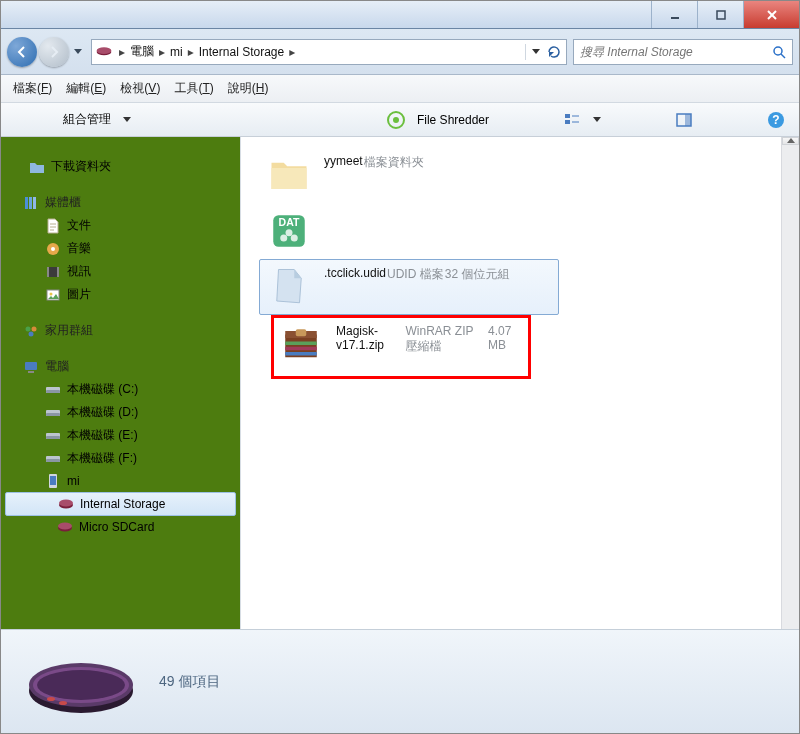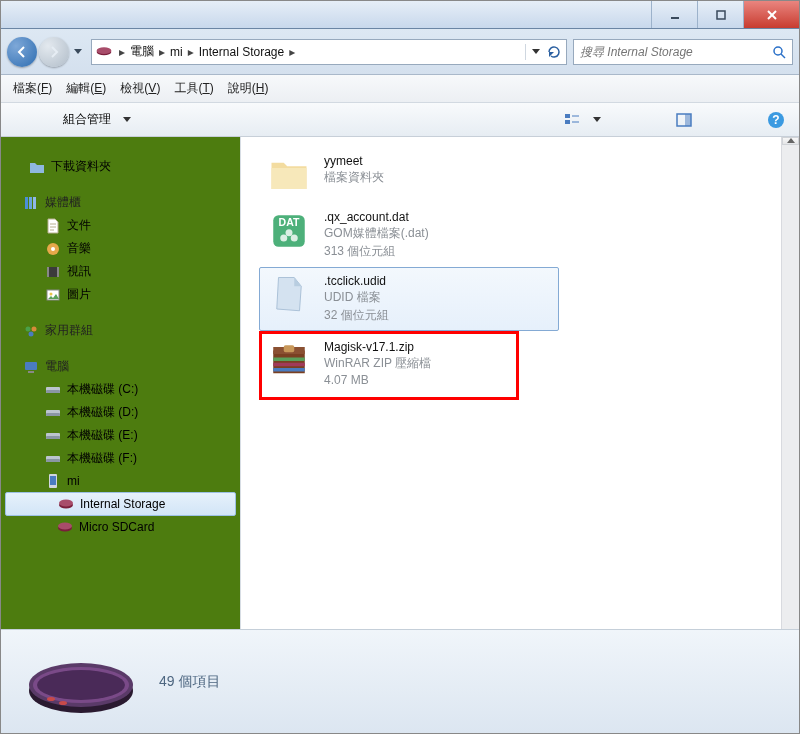--- a/index.html
+++ b/index.html
@@ -40,23 +40,23 @@
 .tree-item { display: flex; align-items: center; gap: 6px; padding: 3px 0 3px 28px; cursor: default; }
 .tree-item.level2 { padding-left: 44px; }
 .tree-item.level3 { padding-left: 56px; }
 .tree-item.selected { background: linear-gradient(#e6f1fb, #d2e5f7); border: 1px solid #9cc0e4; border-radius: 2px; margin: 0 4px; padding-left: 52px; }
 .tree-header { display: flex; align-items: center; gap: 6px; padding: 6px 0 3px 22px; color: #222; }
 .tree-space { height: 10px; }
 .ico { width: 16px; height: 16px; flex-shrink: 0; }
 .file-list { flex: 1; background: #fff; position: relative; padding: 10px 18px; overflow: auto; }
 .file-item { display: flex; align-items: flex-start; gap: 14px; padding: 6px 8px; width: 300px; border: 1px solid transparent; }
 .file-item.selected { border: 1px solid #84aad4; background: linear-gradient(#f3f8fd, #e6f0fb); border-radius: 2px; }
-.file-item.highlight { border: 3px solid #ff0000; width: 260px; padding: 6px 6px 10px 6px; }
+.file-item.highlight { border: 3px solid #ff0000; width: 260px; padding: 6px 6px 10px 6px; margin-left: 12px; }
 .file-icon { width: 42px; height: 42px; flex-shrink: 0; }
-.file-info { display: flex; flex-direction: column; gap: 1px; justify-content: center; }
+.file-info { display: flex; flex-direction: row; gap: 1px; justify-content: center; }
 .file-name { color: #111; }
 .file-meta { color: #8a8f95; }
 .scroll-track { position: absolute; right: 0; top: 0; bottom: 0; width: 18px; background: #ecedef; border-left: 1px solid #d8dadf; display: flex; flex-direction: column; }
 .scroll-btn { height: 18px; display: flex; align-items: center; justify-content: center; background: linear-gradient(#f7f7f7, #e4e5e7); border: 1px solid #d0d3d7; }
 .scroll-thumb { flex: 0 0 540px; margin: 0; }
 .status-pane { height: 104px; background: linear-gradient(#f0f5fa, #dce6f1); border-top: 1px solid #c5cfd9; display: flex; align-items: center; padding: 0 20px; gap: 18px; }
 .status-icon { width: 120px; height: 70px; }
 .status-text { color: #4d6680; font-size: 14px; }
 </style>
 </head>
@@ -150,20 +150,27 @@
       <div class="tb-btn">
         <span>組合管理</span>
         <svg width="8" height="6">
             <path d="M0 0 L4 5 L8 0Z" fill="#333"></path>
           </svg>
       </div>
     </div>
     <div class="toolbar-right">
       <div class="tb-btn">
         <svg class="tb-icon" viewBox="0 0 18 18">
+            <circle cx="9" cy="9" r="8" fill="none" stroke="#6bbf3e" stroke-width="2"></circle>
+            <circle cx="9" cy="9" r="3" fill="#6bbf3e"></circle>
+          </svg>
+        <span>File Shredder</span>
+      </div>
+      <div class="tb-btn">
+        <svg class="tb-icon" viewBox="0 0 18 18">
             <rect x="2" y="3" width="5" height="4" fill="#4a7cc0"></rect>
             <rect x="2" y="9" width="5" height="4" fill="#4a7cc0"></rect>
             <line x1="9" y1="5" x2="16" y2="5" stroke="#4a7cc0"></line>
             <line x1="9" y1="11" x2="16" y2="11" stroke="#4a7cc0"></line>
           </svg>
         <svg width="8" height="6">
             <path d="M0 0 L4 5 L8 0Z" fill="#333"></path>
           </svg>
       </div>
       <div class="tb-btn">
@@ -309,25 +316,20 @@
         </div>
       </div>
       <div class="file-item">
         <svg class="file-icon" viewBox="0 0 48 48">
             <rect x="6" y="6" width="36" height="36" rx="6" fill="#4db07a"></rect>
             <text x="24" y="18" text-anchor="middle" fill="#fff" font-size="8" font-weight="bold">DAT</text>
             <circle cx="18" cy="32" r="4" fill="#fff" opacity=".8"></circle>
             <circle cx="30" cy="32" r="4" fill="#fff" opacity=".8"></circle>
             <circle cx="24" cy="26" r="4" fill="#fff" opacity=".8"></circle>
           </svg>
-        <div class="file-info">
-          <span class="file-name">.qx_account.dat</span>
-          <span class="file-meta">GOM媒體檔案(.dat)</span>
-          <span class="file-meta">313 個位元組</span>
-        </div>
       </div>
       <div class="file-item selected">
         <svg class="file-icon" viewBox="0 0 48 48">
             <path d="M12 4 L30 4 L38 14 L36 42 L10 40 Z" fill="#d4e2f0" stroke="#a4bcd4"></path>
             <path d="M30 4 L30 14 L38 14 Z" fill="#b8cde0"></path>
           </svg>
         <div class="file-info">
           <span class="file-name">.tcclick.udid</span>
           <span class="file-meta">UDID 檔案</span>
           <span class="file-meta">32 個位元組</span>

